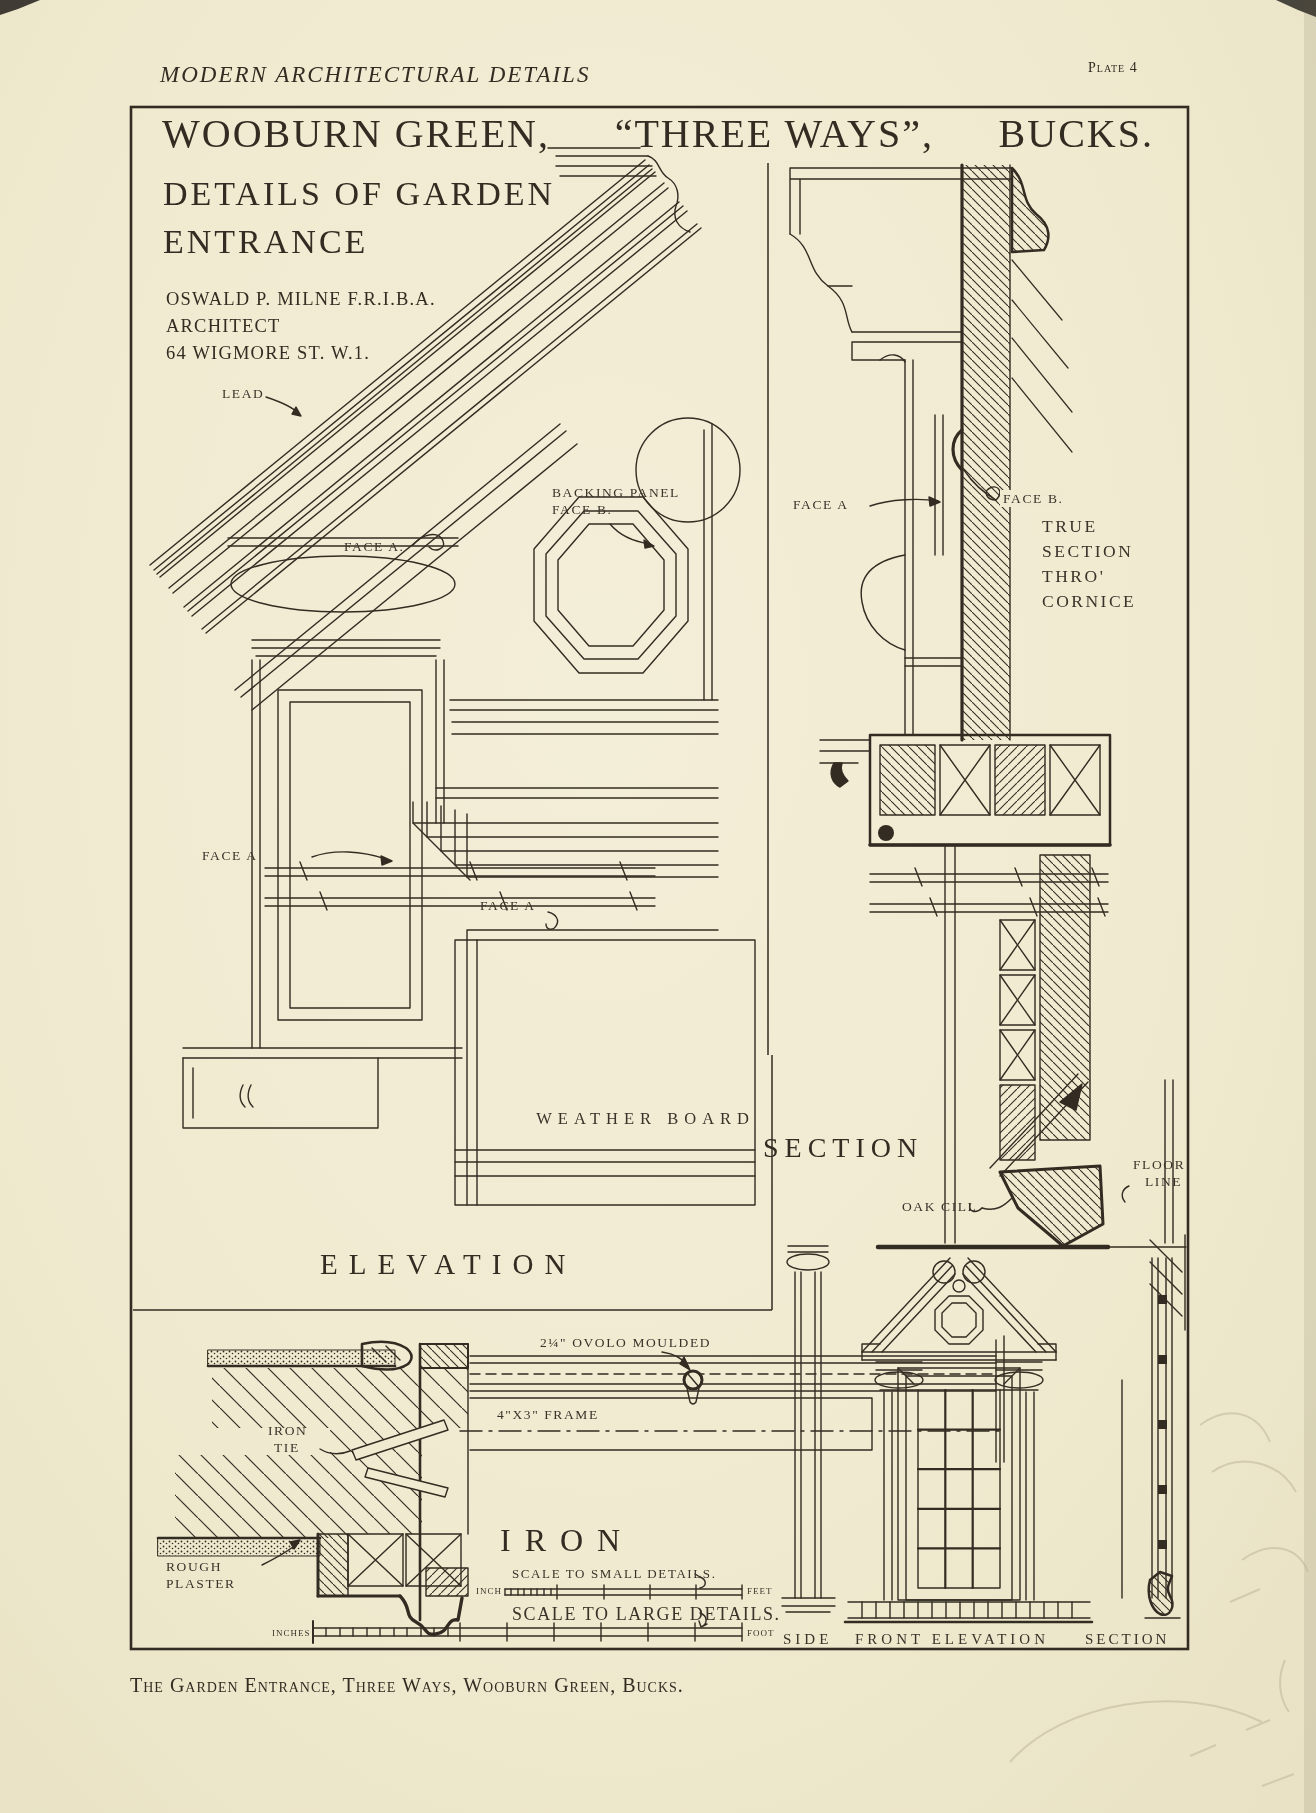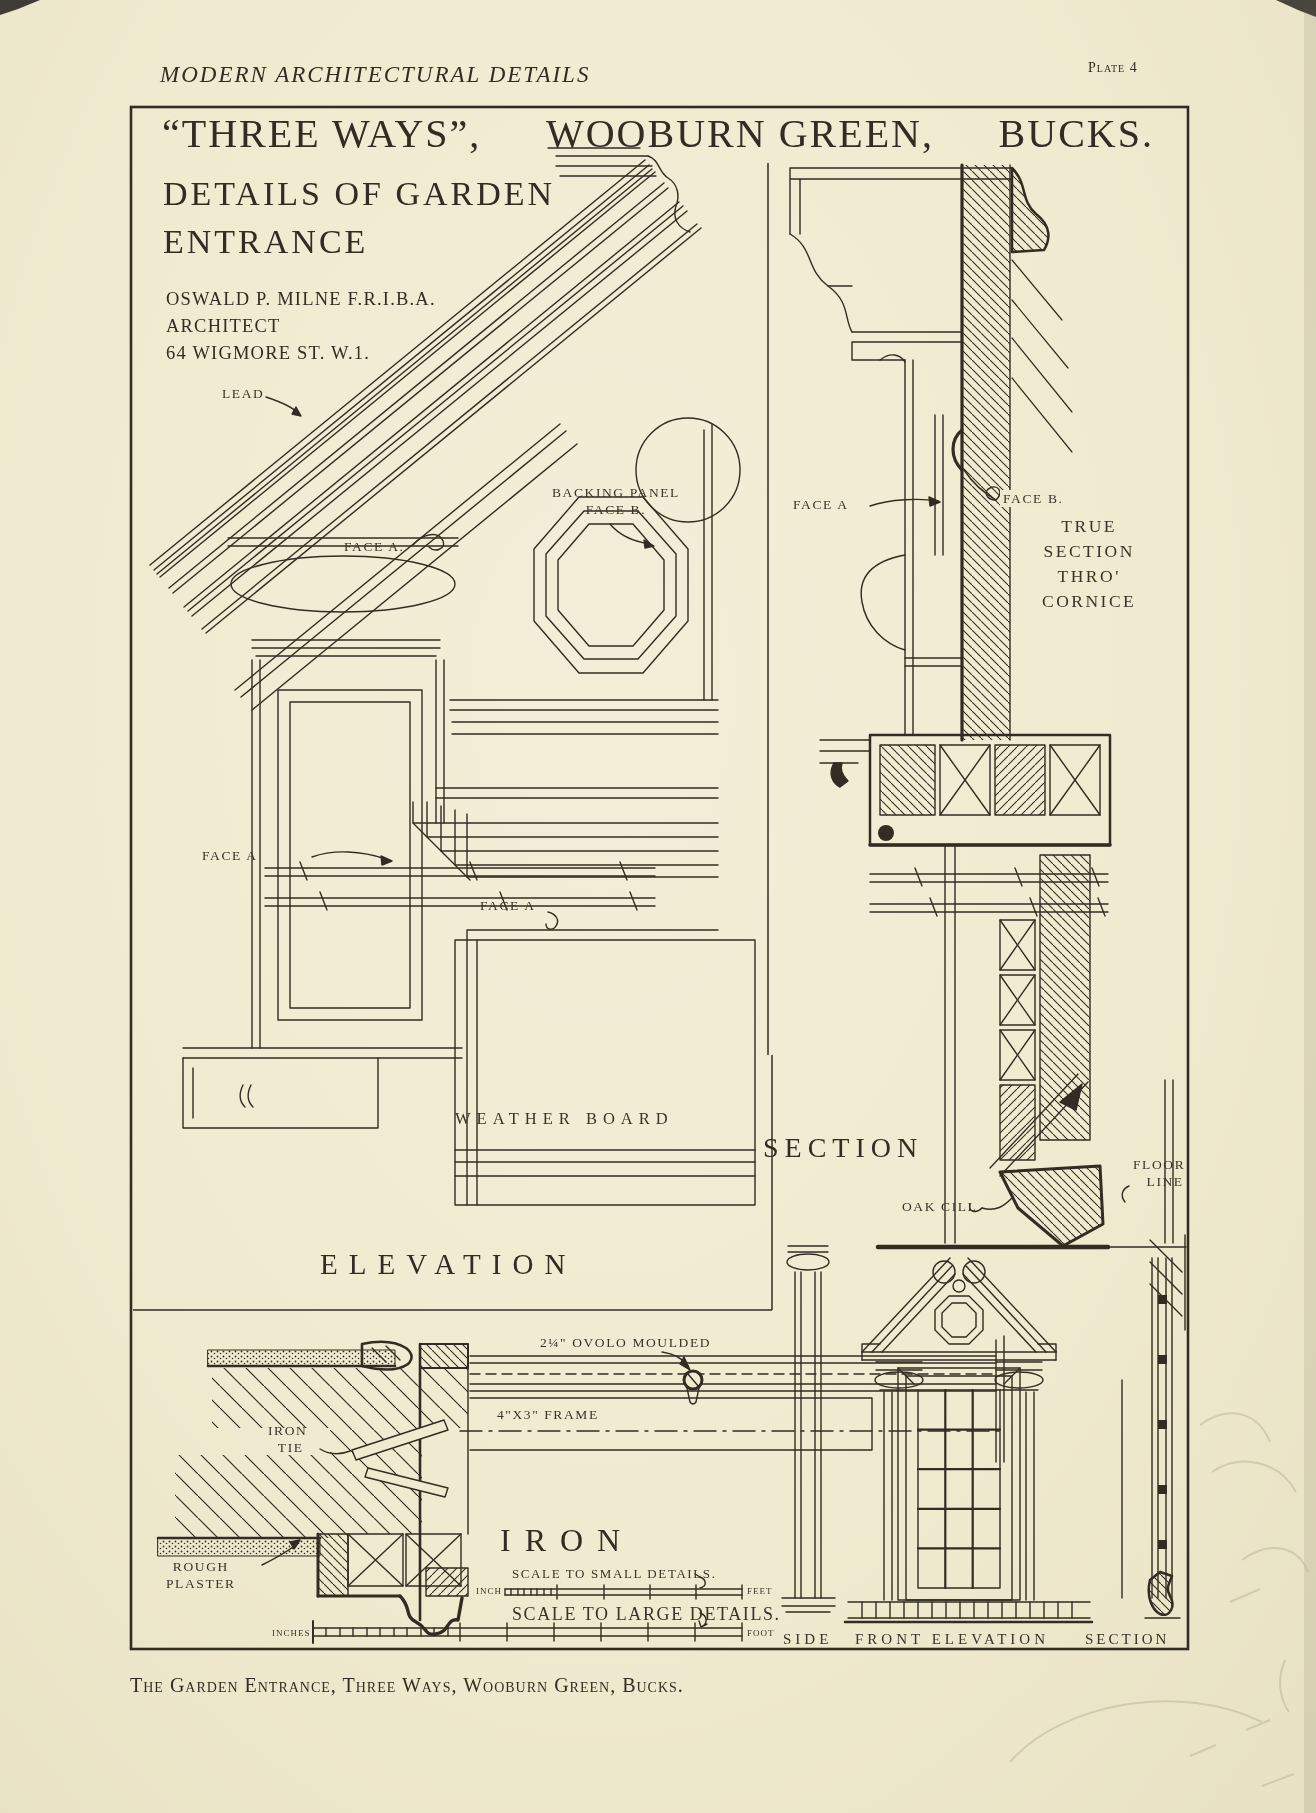--- a/index.html
+++ b/index.html
@@ -2,21 +2,21 @@
 <html><head>
 <meta charset="utf-8">
 <style>
   html,body{margin:0;padding:0;}
   #page{
     position:relative; width:1316px; height:1813px; overflow:hidden;
     background: radial-gradient(ellipse at 45% 38%, #f3eed8 0%, #f0ead0 55%, #e8e1c3 100%);
     font-family:"Liberation Serif", serif; color:#332c22;padding-left:24px;
   }
   svg.draw{position:absolute; left:0; top:0;}
-  .lbl{position:absolute; letter-spacing:2.5px; font-size:15px; line-height:1.28; white-space:nowrap; color:#3a332a;text-align:center;}
+  .lbl{position:absolute; letter-spacing:2.5px; font-size:15px; line-height:1.28; white-space:nowrap; color:#3a332a;}
   .lbl.sm{font-size:13.5px; letter-spacing:1.6px;}
   .lbl.tiny{font-size:9px; letter-spacing:1px;}
   .view-title{position:absolute; white-space:nowrap; color:#332c22;}
   .paperbg{background:#f0ead0; padding:0 3px;}
   .book-title{position:absolute; left:160px; top:62px; font-style:italic; font-size:23px; letter-spacing:2px; white-space:nowrap;}
   .plate-num{position:absolute; left:1088px; top:60px; font-variant:small-caps; font-size:14px; letter-spacing:1px;}
   .plate-title{position:absolute; left:162px; top:110px; width:992px; display:flex; justify-content:space-between; align-items:baseline; font-size:40px; letter-spacing:2px;}
   .plate-sub{position:absolute; left:163px; top:170px; font-size:34px; letter-spacing:3px; line-height:48px;}
   .architect{position:absolute; left:166px; top:286px; font-size:18.5px; letter-spacing:1.2px; line-height:27px;}
   .caption{position:absolute; left:130px; top:1674px; width:1100px; font-variant:small-caps; font-size:20px; letter-spacing:1px;}
@@ -295,22 +295,22 @@
         <path d="M1145,1618 H1180"></path>
         <path d="M1150,1240 L1182,1272 M1150,1262 L1182,1294 M1150,1284 L1182,1316 M1185,1235 V1330"></path>
       </g>
     </g>
   </svg>
 
   <div class="book-title">MODERN ARCHITECTURAL DETAILS</div>
   <div class="plate-num">Plate 4</div>
 
   <div class="plate-title">
+    <span>WOOBURN GREEN,</span>
     <span>“THREE WAYS”,</span>
-    <span>WOOBURN GREEN,</span>
     <span>BUCKS.</span>
   </div>
 
   <div class="plate-sub">
     <div>DETAILS OF GARDEN</div>
     <div>ENTRANCE</div>
   </div>
 
   <div class="architect">
     <div>OSWALD P. MILNE F.R.I.B.A.</div>
@@ -327,21 +327,21 @@
   <div class="lbl sm" style="left:793px;top:496px">FACE A</div>
   <div class="lbl sm paperbg" style="left:1000px;top:490px">FACE B.</div>
   <div class="lbl" style="left:1042px;top:514px;font-size:17.5px;line-height:25px">
     <div>TRUE</div>
     <div>SECTION</div>
     <div>THRO'</div>
     <div>CORNICE</div>
   </div>
   <div class="lbl sm" style="left:202px;top:847px">FACE A</div>
   <div class="lbl sm" style="left:480px;top:897px">FACE A</div>
-  <div class="lbl" style="left:455px;top:1108px;width:300px;text-align:left;font-size:16.5px;letter-spacing:6px">WEATHER BOARD</div>
+  <div class="lbl" style="left:455px;top:1108px;width:300px;text-align:right;font-size:16.5px;letter-spacing:6px">WEATHER BOARD</div>
 
   <div class="view-title" style="left:763px;top:1132px;font-size:28px;letter-spacing:6px">SECTION</div>
   <div class="lbl sm" style="left:902px;top:1198px">OAK CILL</div>
   <div class="lbl sm" style="left:1133px;top:1156px">
     <div>FLOOR</div>
     <div style="padding-left:12px">LINE</div>
   </div>
 
   <div class="view-title" style="left:320px;top:1248px;font-size:29px;letter-spacing:11px">ELEVATION</div>
 

